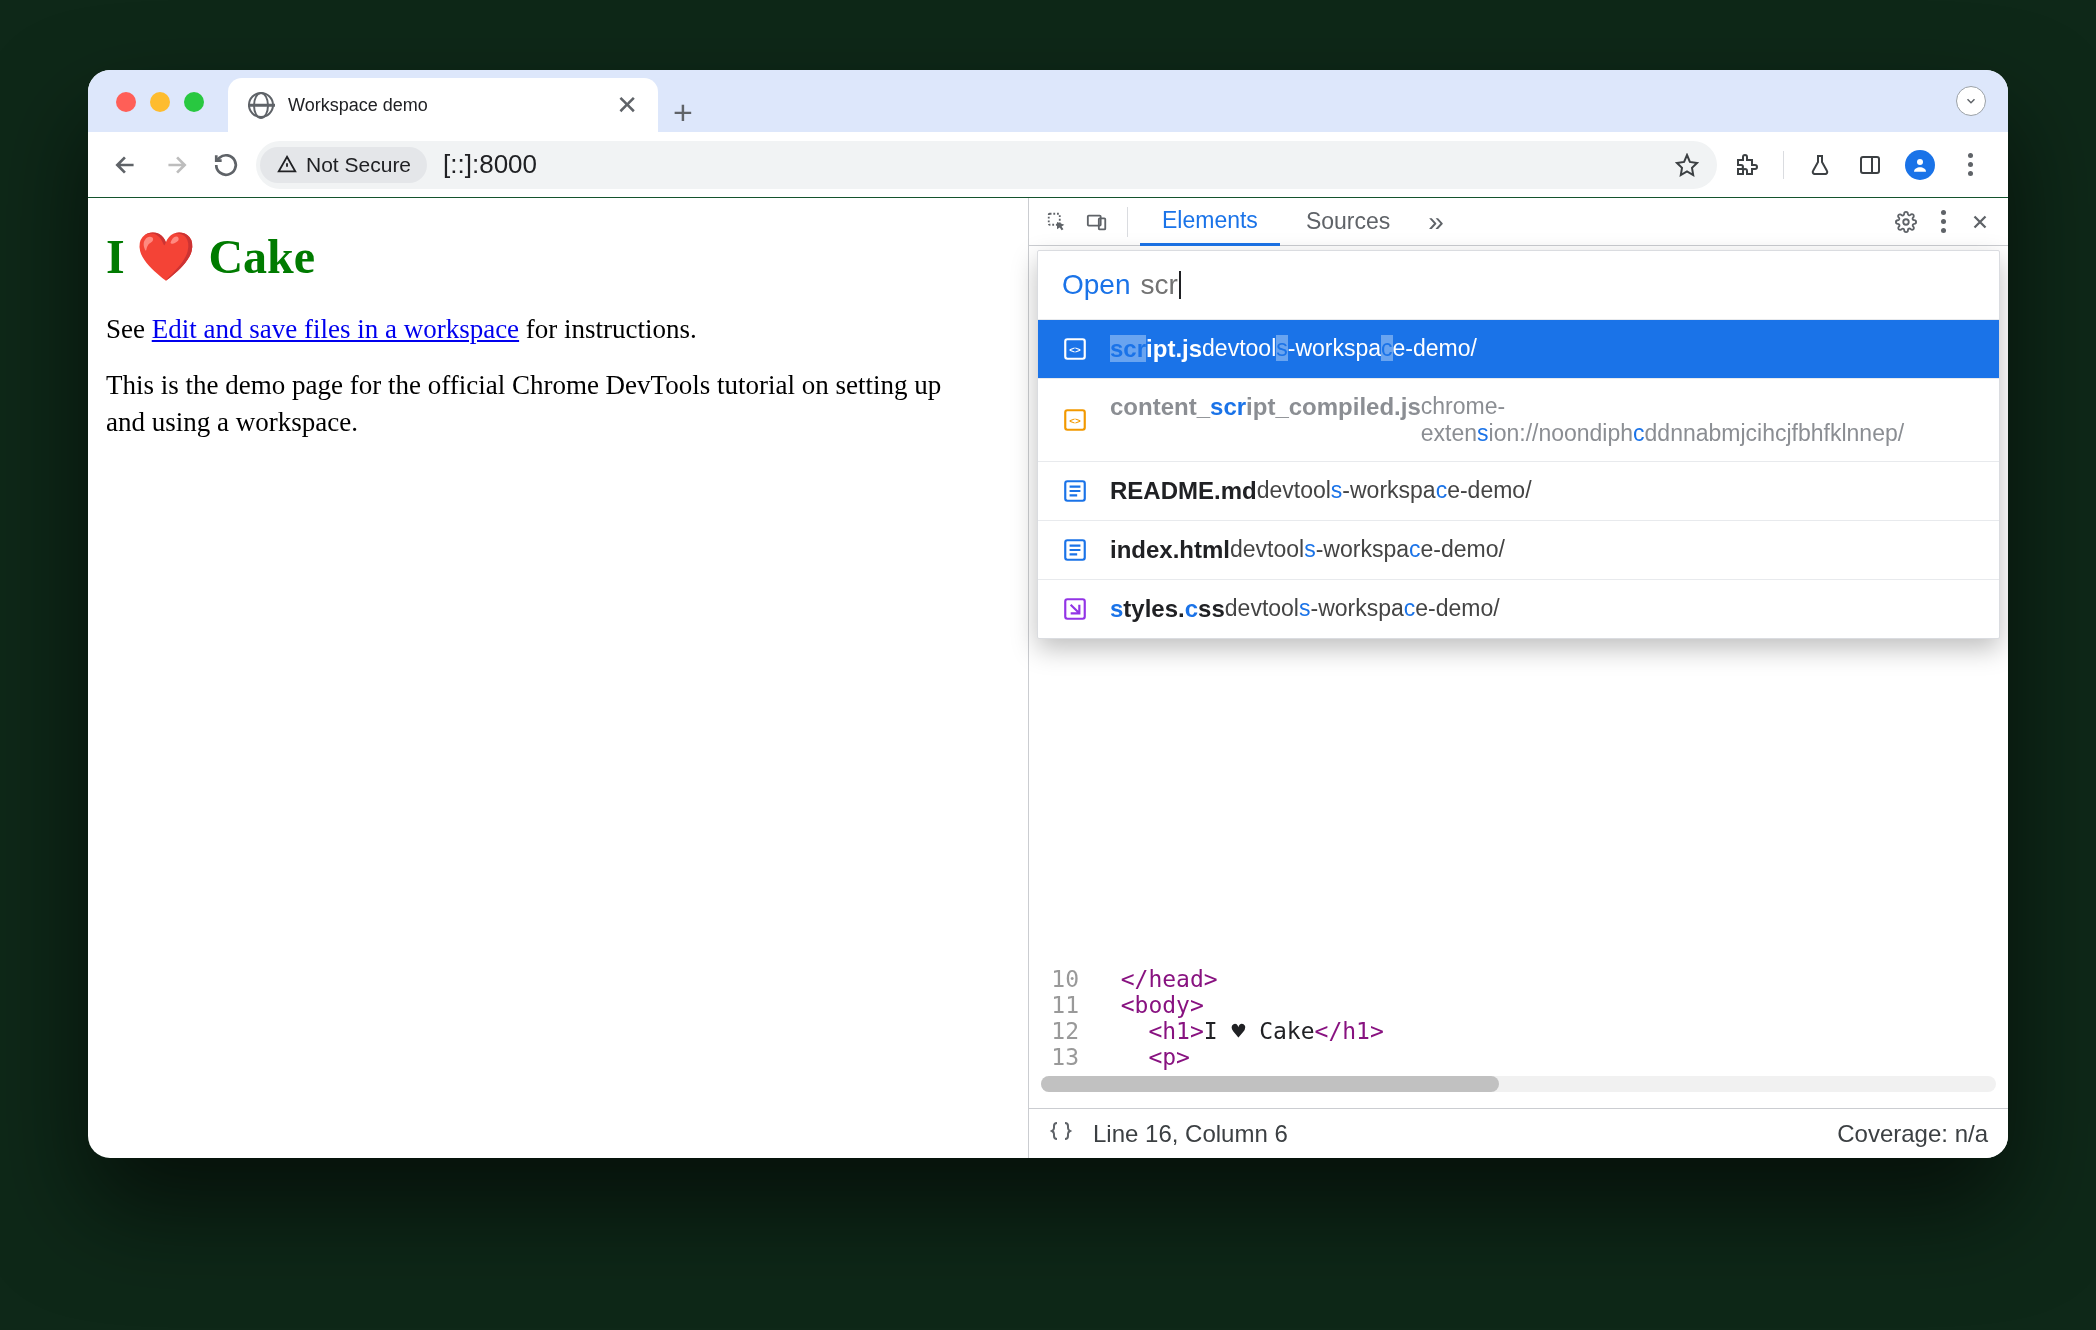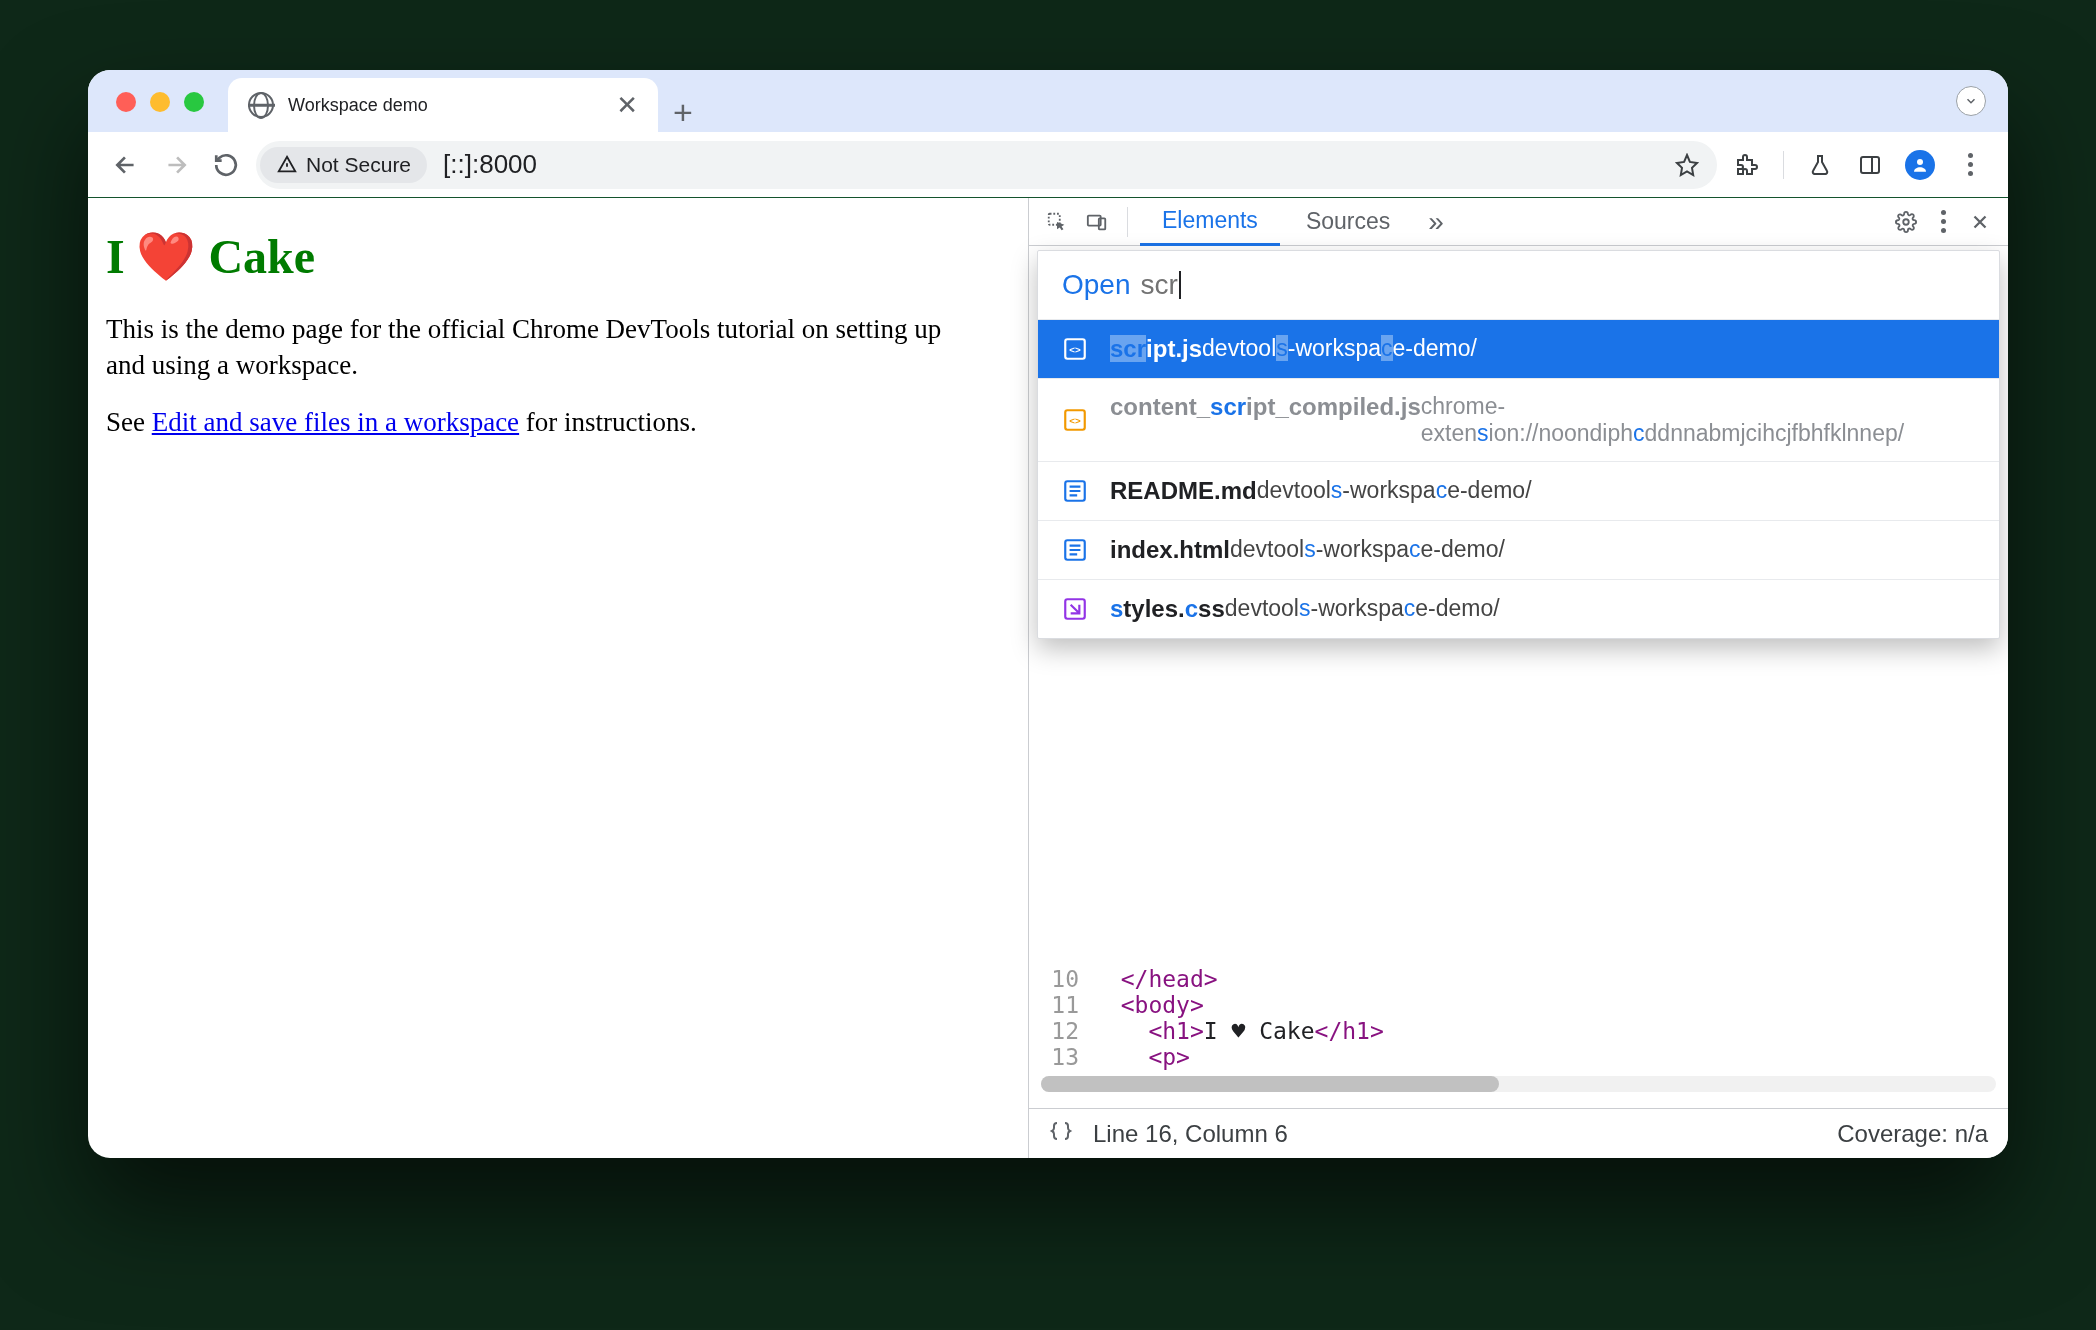--- a/index.html
+++ b/index.html
@@ -214,24 +214,24 @@
     <div class="dots3">
         <span></span>
         <span></span>
         <span></span>
       </div>
   </div>
 
   <div class="content">
     <div class="page">
       <h1>I ❤️ Cake</h1>
-      <p>This is the demo page for the official Chrome DevTools tutorial on setting up and using a workspace.</p>
       <p>
         <span>See </span><a href="#">Edit and save files in a workspace</a><span> for instructions.</span>
       </p>
+      <p>This is the demo page for the official Chrome DevTools tutorial on setting up and using a workspace.</p>
     </div>
 
     <div class="devtools">
       <div class="dt-tabs">
         <div class="dticon">
             <svg viewBox="0 0 24 24" fill="none" stroke="#5f6368" stroke-width="2">
               <rect x="3" y="3" width="12" height="12" rx="1" stroke-dasharray="2 2"></rect>
               <path d="M12 12l8 3-3 2 2 3-2 1-2-3-3 2z" fill="#5f6368" stroke="none"></path>
             </svg>
           </div>

